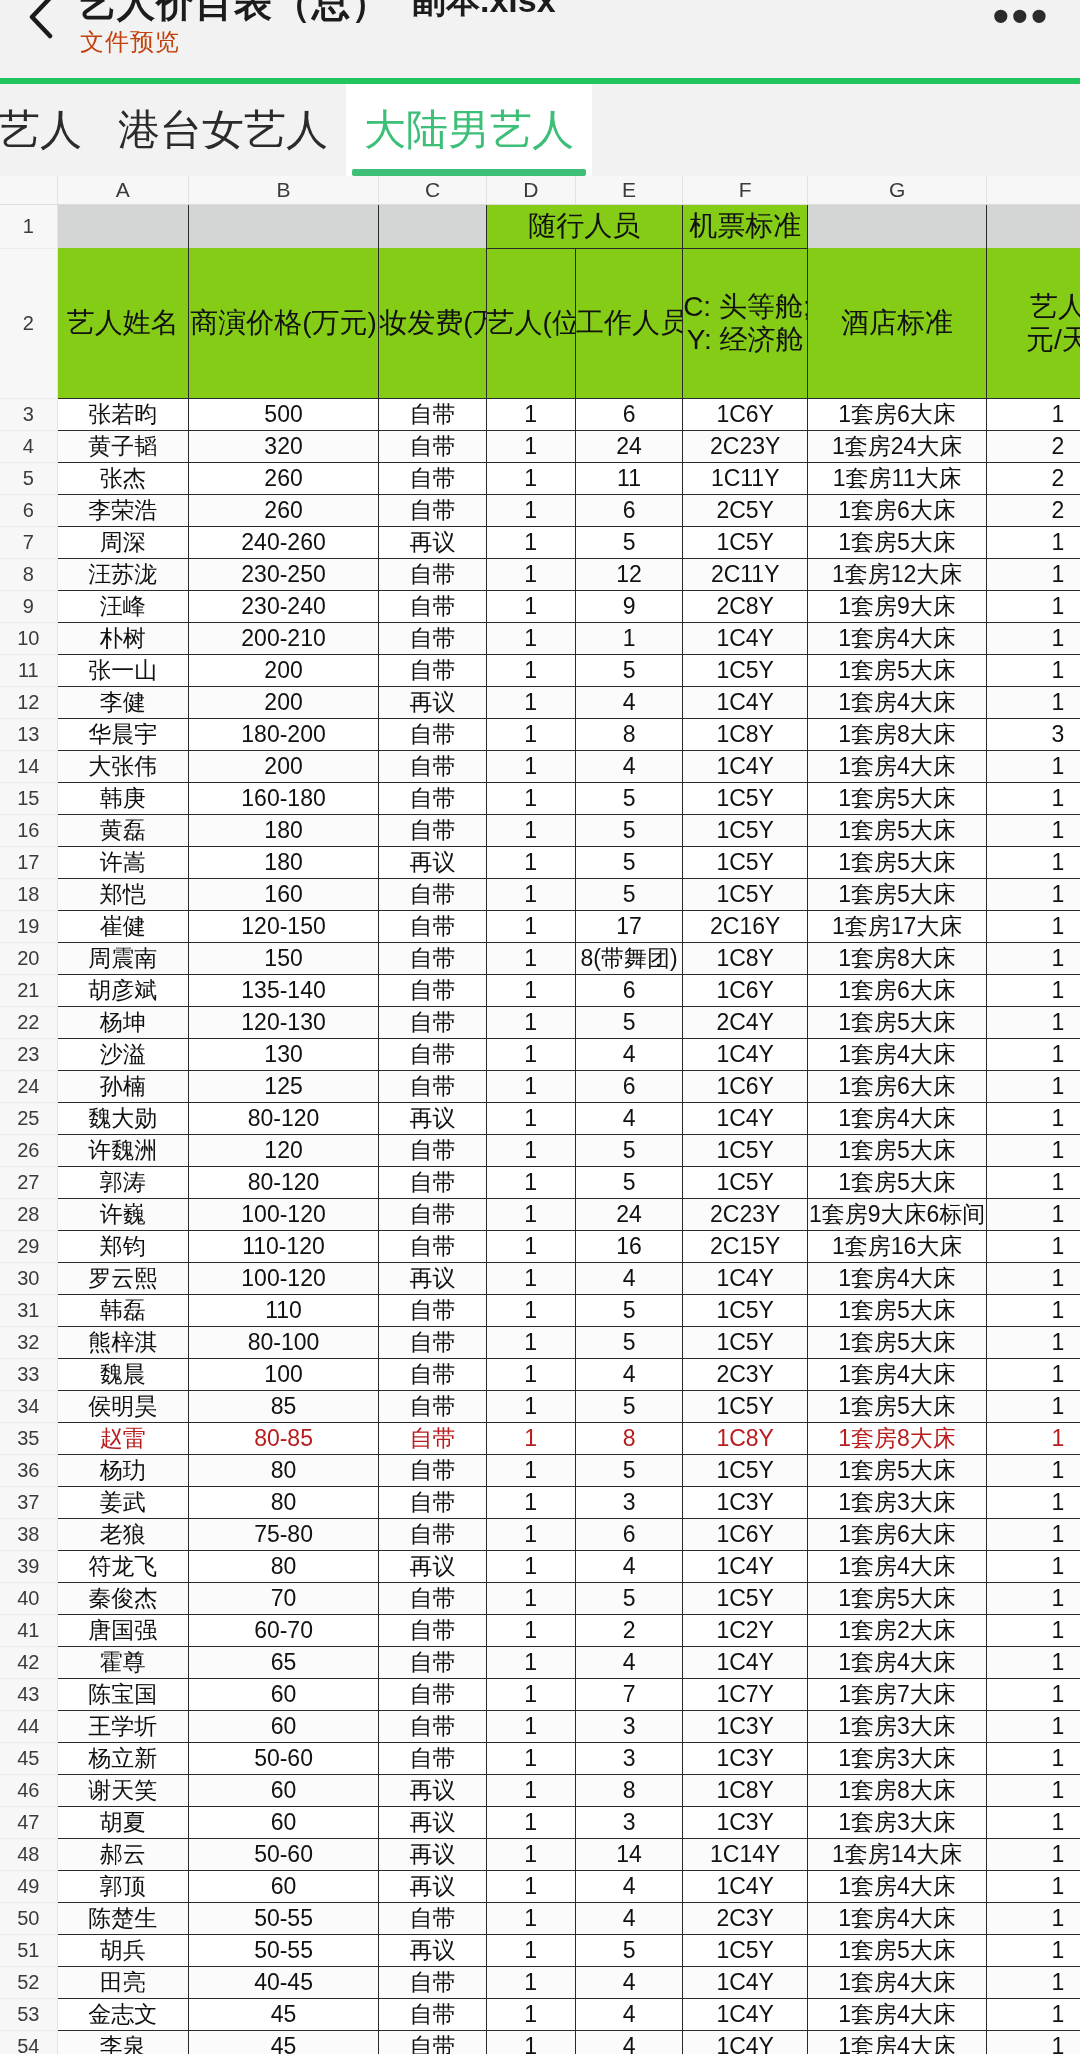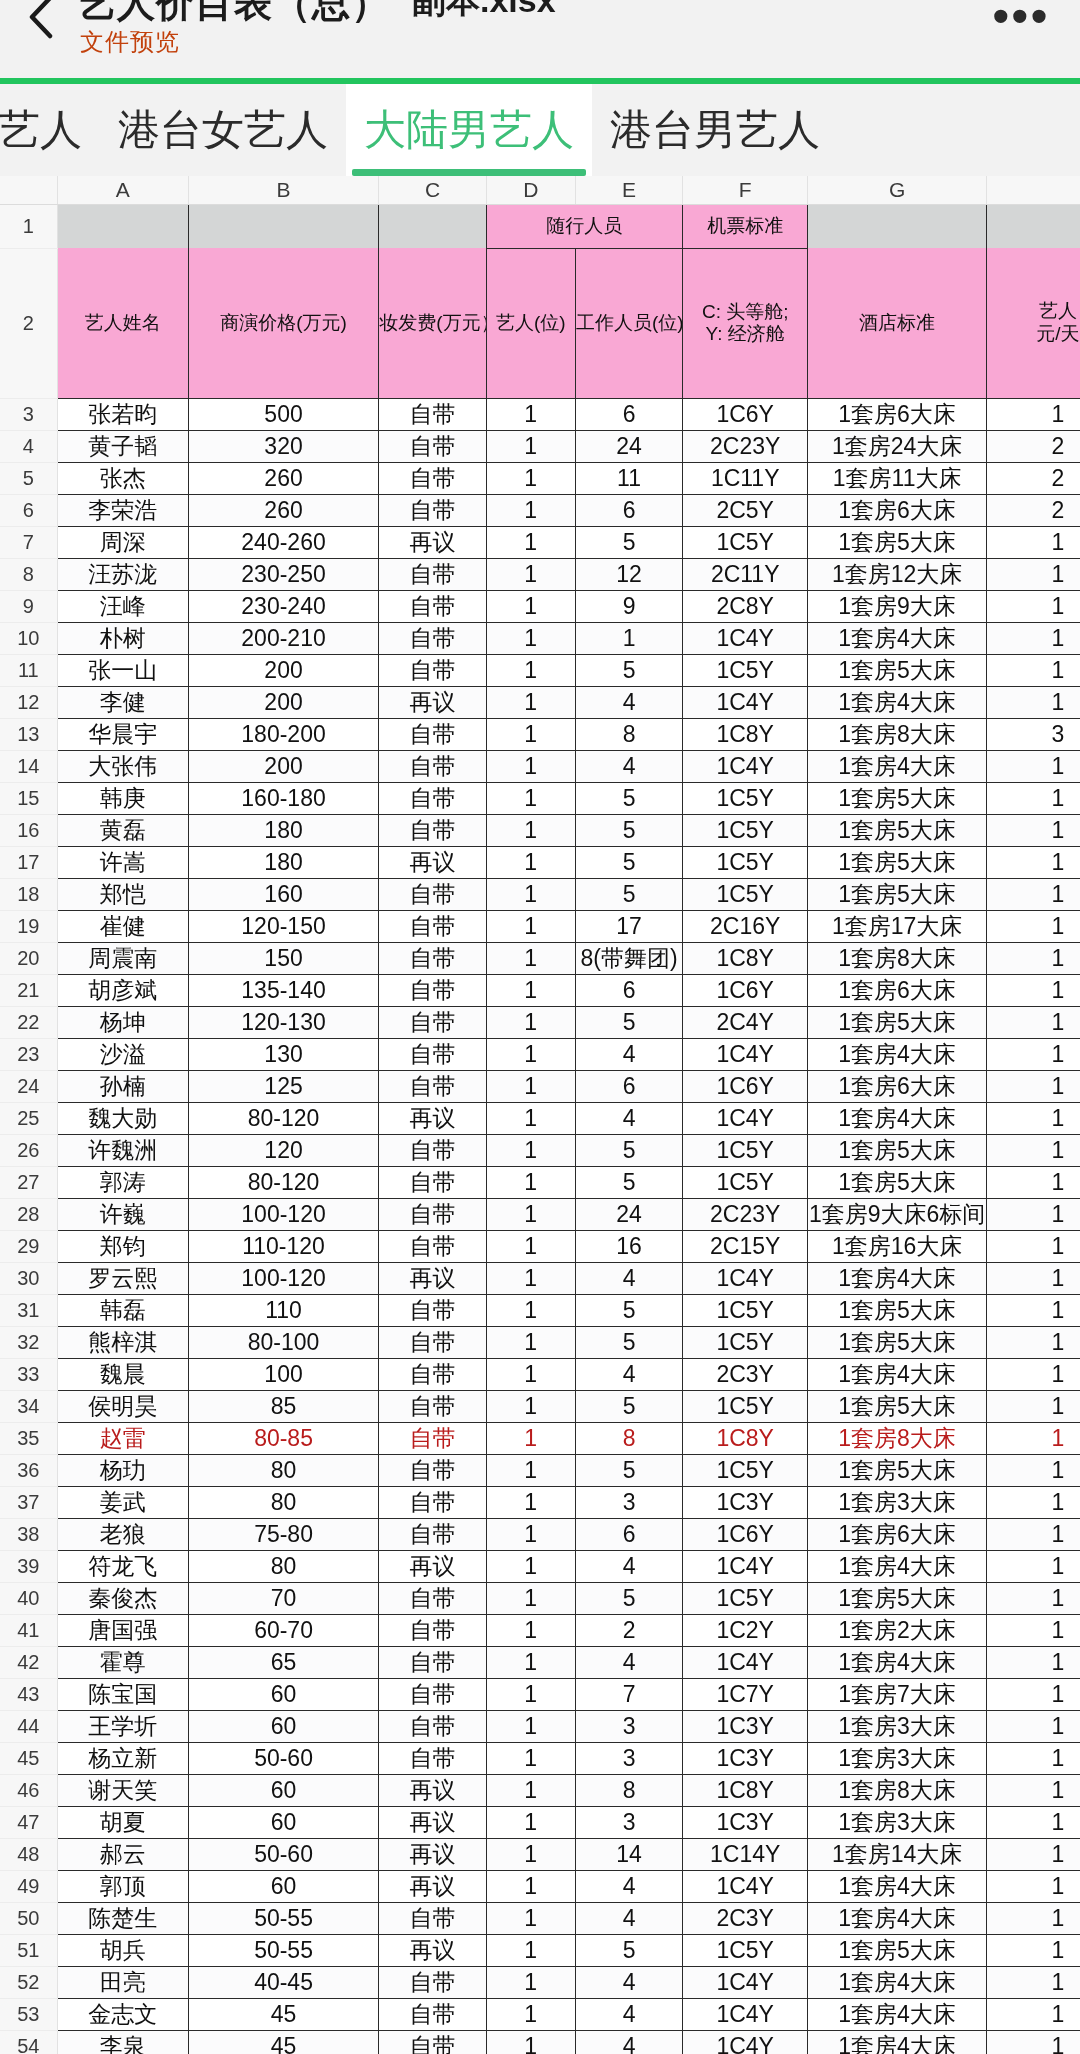--- a/index.html
+++ b/index.html
@@ -130,24 +130,24 @@
   td.cell {
     border: 1px solid #2a2a2a;
     text-align: center;
     vertical-align: middle;
     height: 31px;
     background: #ffffff;
     font-size: 23px;
   }
   td.hcell {
     border: 1px solid #2a2a2a;
-    background: #f9a8d4;
+    background: #84cc16;
     text-align: center;
     vertical-align: middle;
-    font-size: 19px;
+    font-size: 28px;
     color: #111;
     white-space: normal;
     line-height: 1.18;
     padding: 2px 3px;
   }
   td.hnoborder {
     border: none;
     background: #d4d6d6;
   }
   tr.alt td.cell { background: #fbfbfc; }
@@ -199,23 +199,20 @@
 
 <div class="tabstrip">
   <div class="tab partial-left">
     <span>女艺人</span>
   </div>
   <div class="tab">
     <span>港台女艺人</span>
   </div>
   <div class="tab active">
     <span>大陆男艺人</span>
-  </div>
-  <div class="tab">
-    <span>港台男艺人</span>
   </div>
 </div>
 
 <div class="sheet">
   <table class="grid">
     <colgroup>
       <col class="c-rownum">
         <col class="c-a">
         <col class="c-b">
         <col class="c-c">

